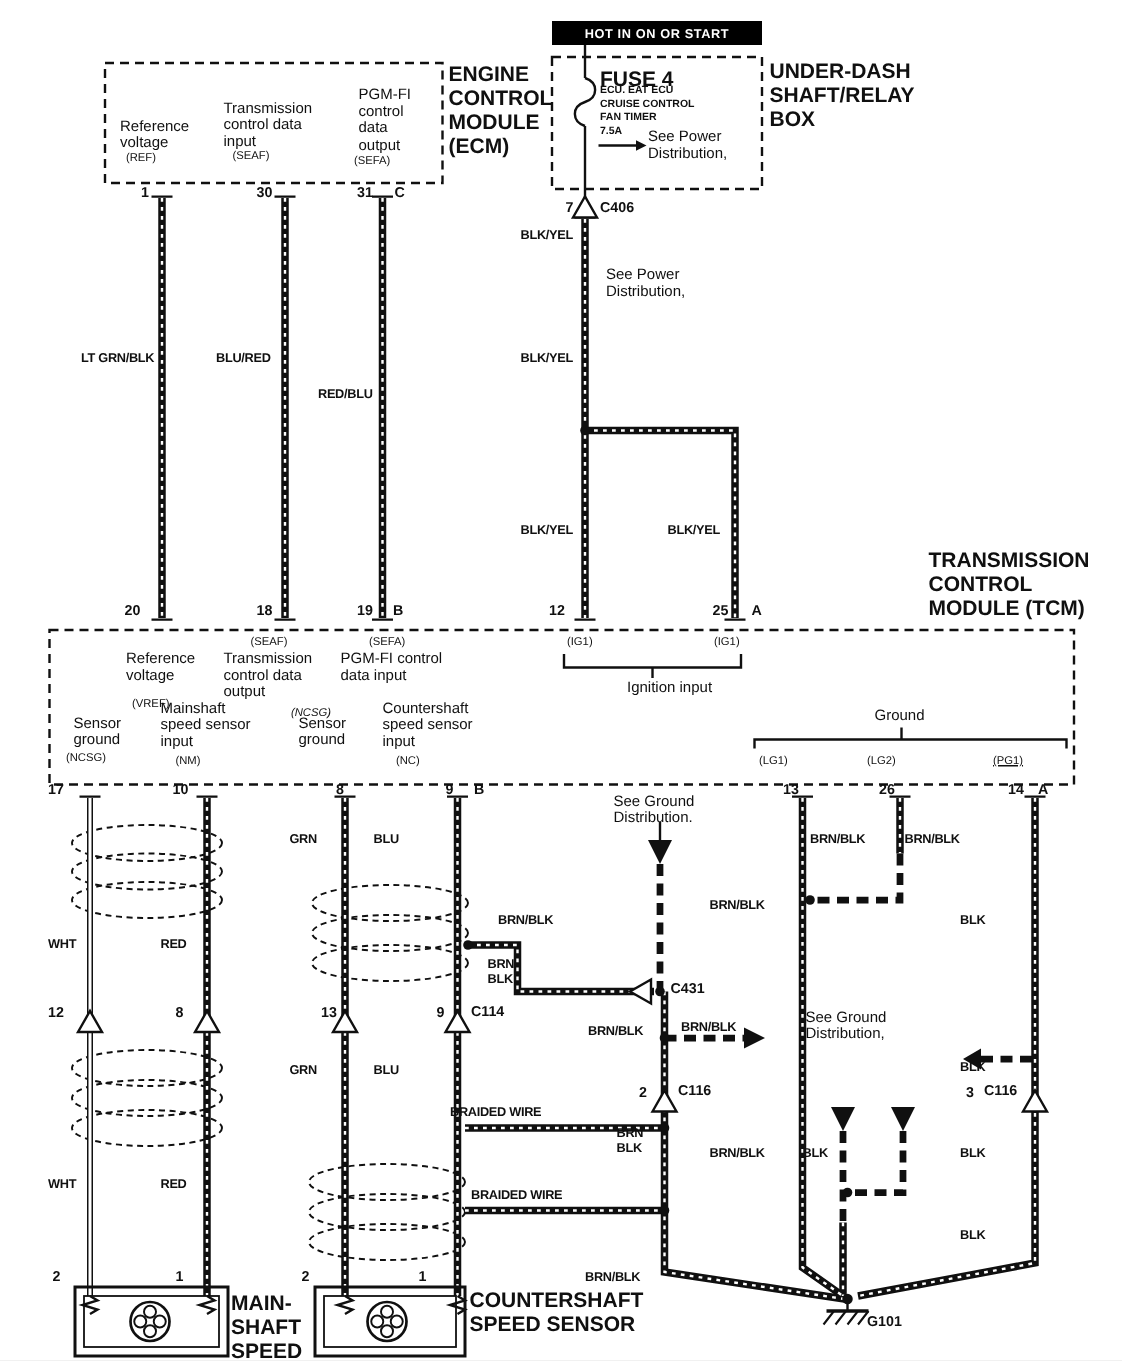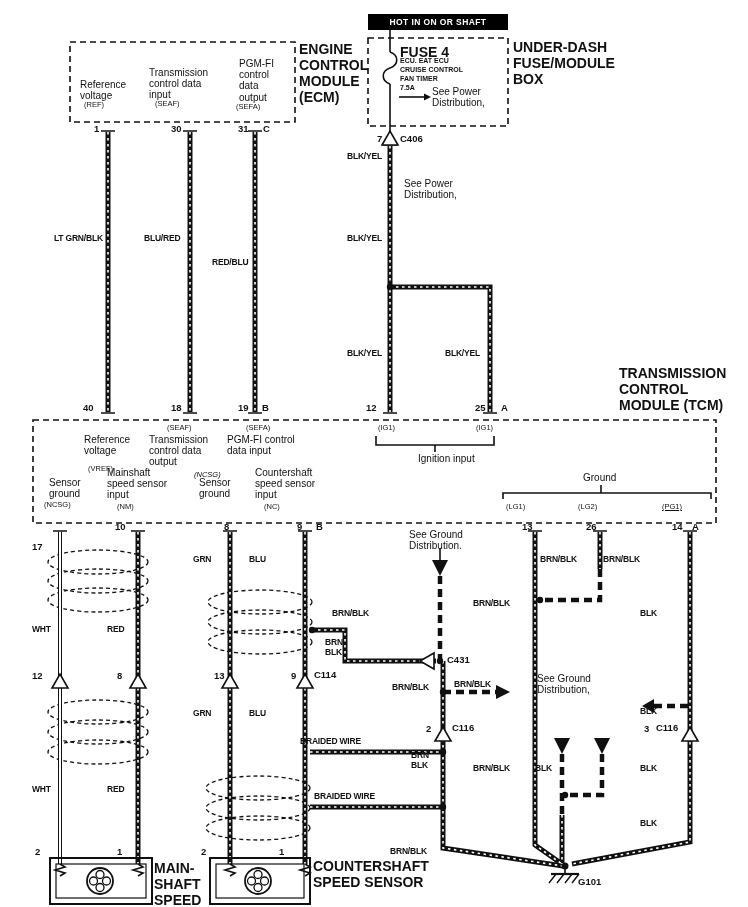--- a/index.html
+++ b/index.html
@@ -188,26 +188,26 @@
       <rect x="216" y="864" width="88" height="34" stroke-width="1.2"></rect>
       <circle cx="258" cy="881" r="13" stroke-width="1.8"></circle>
       <circle cx="258" cy="874.5" r="4" stroke-width="1.3"></circle>
         <circle cx="258" cy="887.5" r="4" stroke-width="1.3"></circle>
       <circle cx="251.5" cy="881" r="4" stroke-width="1.3"></circle>
         <circle cx="264.5" cy="881" r="4" stroke-width="1.3"></circle>
     </g>
   </svg>
 
   <div class="banner">
-    <span>HOT IN ON OR SHAFT</span>
+    <span>HOT IN ON OR START</span>
   </div>
 
   <div id="labels-layer">
       <span class="lbl m" style="left: 513px; top: 40px;">UNDER-DASH
-FUSE/MODULE
+SHAFT/RELAY
 BOX</span>
       <span class="lbl m" style="left: 400px; top: 45px;">FUSE 4</span>
       <span class="lbl s" style="left: 400px; top: 56px;">ECU. EAT ECU
 CRUISE CONTROL
 FAN TIMER</span>
       <span class="lbl s" style="left: 400px; top: 83px;">7.5A</span>
       <span class="lbl f" style="left: 432px; top: 86px;">See Power
 Distribution,</span>
       <span class="lbl m" style="left: 299px; top: 42px;">ENGINE
 CONTROL
@@ -236,21 +236,21 @@
 Distribution,</span>
       <span class="lbl w" style="left: 54px; top: 234px;">LT GRN/BLK</span>
       <span class="lbl w" style="left: 144px; top: 234px;">BLU/RED</span>
       <span class="lbl w" style="left: 212px; top: 234px; margin-top: 24px;">RED/BLU</span>
       <span class="lbl w" style="left: 347px; top: 234px;">BLK/YEL</span>
       <span class="lbl w" style="left: 347px; top: 349px;">BLK/YEL</span>
       <span class="lbl w" style="left: 445px; top: 349px;">BLK/YEL</span>
       <span class="lbl m" style="left: 619px; top: 366px;">TRANSMISSION
 CONTROL
 MODULE (TCM)</span>
-      <span class="lbl p" style="left: 83px; top: 403px;">40</span>
+      <span class="lbl p" style="left: 83px; top: 403px;">20</span>
       <span class="lbl p" style="left: 171px; top: 403px;">18</span>
       <span class="lbl p" style="left: 238px; top: 403px;">19</span>
       <span class="lbl p" style="left: 262px; top: 403px;">B</span>
       <span class="lbl p" style="left: 366px; top: 403px;">12</span>
       <span class="lbl p" style="left: 475px; top: 403px;">25</span>
       <span class="lbl p" style="left: 501px; top: 403px;">A</span>
       <span class="lbl k" style="left: 88px; top: 424px; margin-top: 41px;">(VREF)</span>
       <span class="lbl k" style="left: 167px; top: 424px;">(SEAF)</span>
       <span class="lbl k" style="left: 246px; top: 424px;">(SEFA)</span>
       <span class="lbl k" style="left: 378px; top: 424px;">(IG1)</span>
@@ -274,21 +274,21 @@
 ground</span>
       <span class="lbl k" style="left: 194px; top: 471px; font-style: italic;">(NCSG)</span>
       <span class="lbl f" style="left: 255px; top: 467px;">Countershaft
 speed sensor
 input</span>
       <span class="lbl k" style="left: 264px; top: 503px;">(NC)</span>
       <span class="lbl f" style="left: 583px; top: 472px;">Ground</span>
       <span class="lbl k" style="left: 506px; top: 503px;">(LG1)</span>
       <span class="lbl k" style="left: 578px; top: 503px;">(LG2)</span>
       <span class="lbl k" style="left: 662px; top: 503px; text-decoration: underline;">(PG1)</span>
-      <span class="lbl p" style="left: 32px; top: 522px; margin-top: 20px;">17</span>
+      <span class="lbl p" style="left: 32px; top: 522px;">17</span>
       <span class="lbl p" style="left: 115px; top: 522px;">10</span>
       <span class="lbl p" style="left: 224px; top: 522px;">8</span>
       <span class="lbl p" style="left: 297px; top: 522px;">9</span>
       <span class="lbl p" style="left: 316px; top: 522px;">B</span>
       <span class="lbl p" style="left: 522px; top: 522px;">13</span>
       <span class="lbl p" style="left: 586px; top: 522px;">26</span>
       <span class="lbl p" style="left: 672px; top: 522px;">14</span>
       <span class="lbl p" style="left: 692px; top: 522px;">A</span>
       <span class="lbl f" style="left: 409px; top: 529px;">See Ground
 Distribution.</span>

